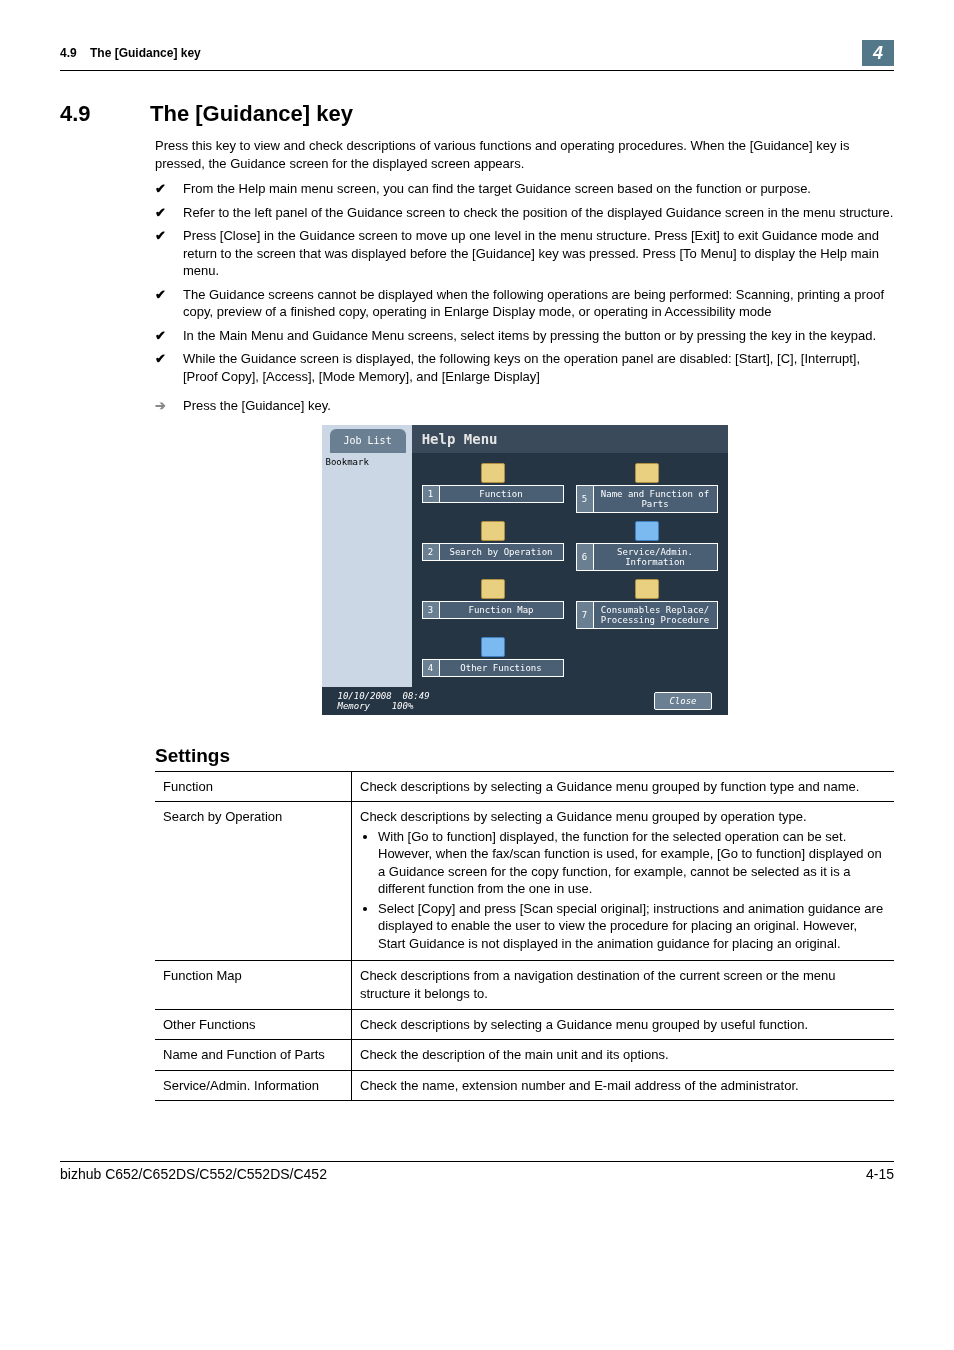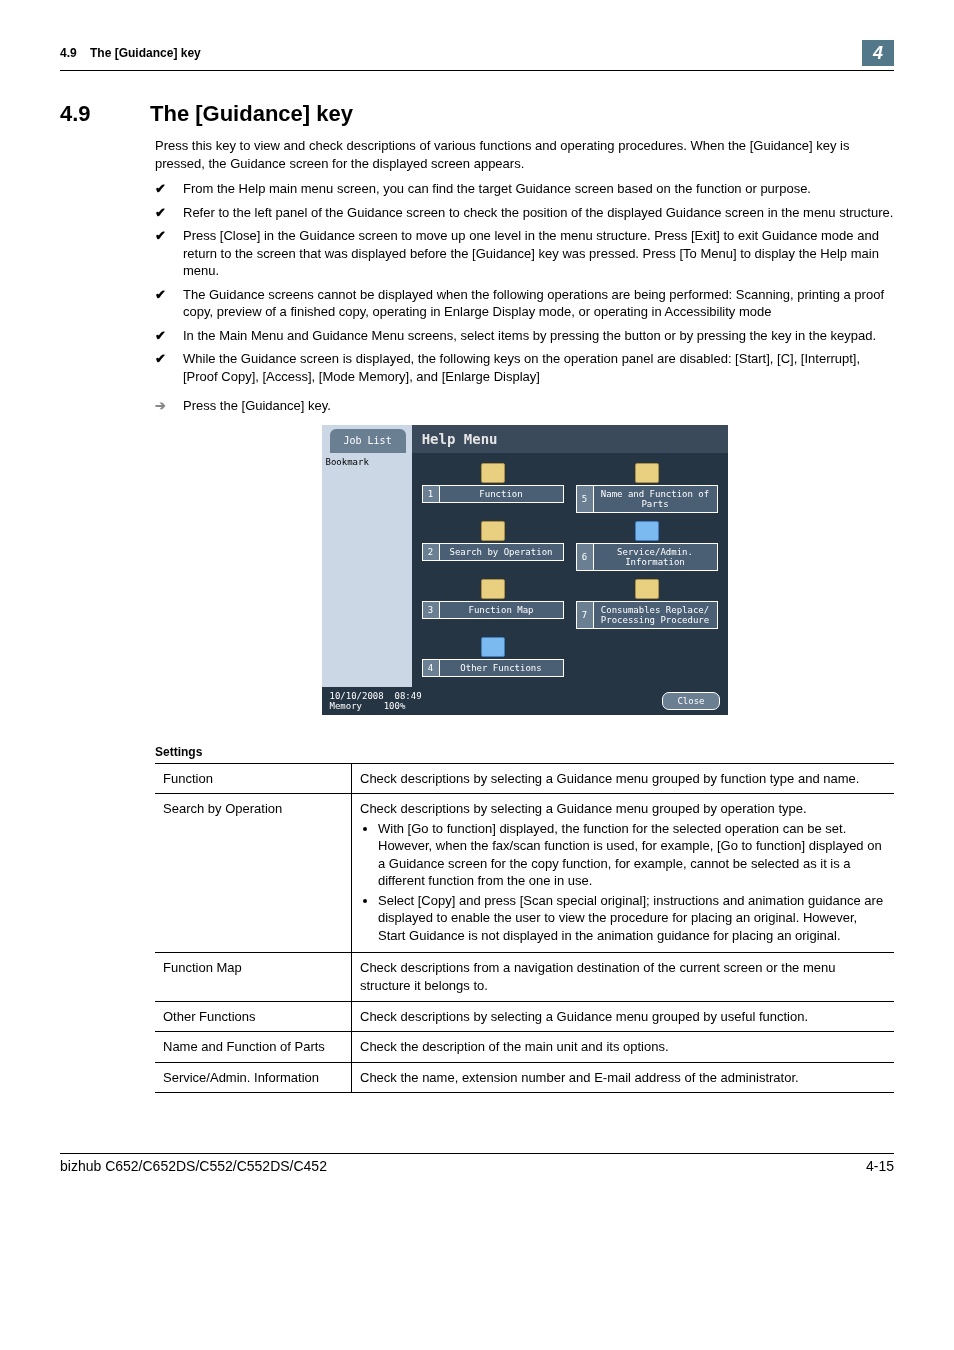--- a/index.html
+++ b/index.html
@@ -31,25 +31,25 @@
   .title-bar { flex:1; background:#3a4a5a; color:#e5e5e5; font-weight:bold; font-size:14px; padding:6px 10px; margin-left:6px; }
   .panel-body { display:flex;gap:12px; }
   .bookmark-col { width: 70px; padding:4px; font-size:9px; }
   .menu-area { flex:1; background:#263544; padding:10px; display:grid; grid-template-columns: 1fr 1fr; gap:8px 12px; }
   .menu-cell { text-align:center; }
   .menu-icon { width:22px; height:18px; margin:0 auto 2px auto; background:#e8d080; border:1px solid #b09040; border-radius:2px; position:relative; }
   .menu-icon.blue { background:#7abaf0; border-color:#4080c0; }
   .menu-btn { display:flex; align-items:stretch; font-size:9px; }
   .menu-num { background:#6a7f92; color:#fff; width:16px; display:flex; align-items:center; justify-content:center; border:1px solid #fff; }
   .menu-label { flex:1; background:#4a5f74; color:#fff; padding:3px 4px; border:1px solid #fff; border-left:none; text-align:center; }
-  .panel-footer { background:#263544; color:#fff; display:flex; align-items:center; padding:4px 8px; font-size:9px; }
-  .panel-footer .close-btn { margin-left:auto; background:#6a7f92; color:#fff; padding:3px 14px; border:1px solid #fff; border-radius:7px; }
+  .panel-footer { background:#263544; color:#fff; display:flex; align-items:center; padding:4px 16px; font-size:9px;font-style:italic; }
+  .panel-footer .close-btn { margin-left:auto; background:#6a7f92; color:#fff; padding:3px 14px; border:1px solid #fff; border-radius:2px; }
 
   
-  .settings-title { font-weight: bold; font-size: 12px; margin: 0 0 4px 0; }
+  .settings-title { font-weight: bold; font-size: 19px; margin: 0 0 4px 0; }
   table.settings { border-collapse: collapse; width: 100%; font-size: 13px; }
   table.settings td { border-top: 1px solid #000; border-bottom: 1px solid #000; padding: 6px 8px; vertical-align: top; line-height:1.35; }
   table.settings td:first-child { width: 180px; border-right: 1px solid #000; }
   ul.plain { list-style: disc; margin: 2px 0 0 18px; padding:0; }
   ul.plain li { margin-bottom: 2px; }
 
   .footer-row { display:flex; margin-top: 60px; border-top:1px solid #000; padding-top:4px; font-size:14px; }
   .footer-row .right { margin-left:auto; }
 </style>
 </head>

